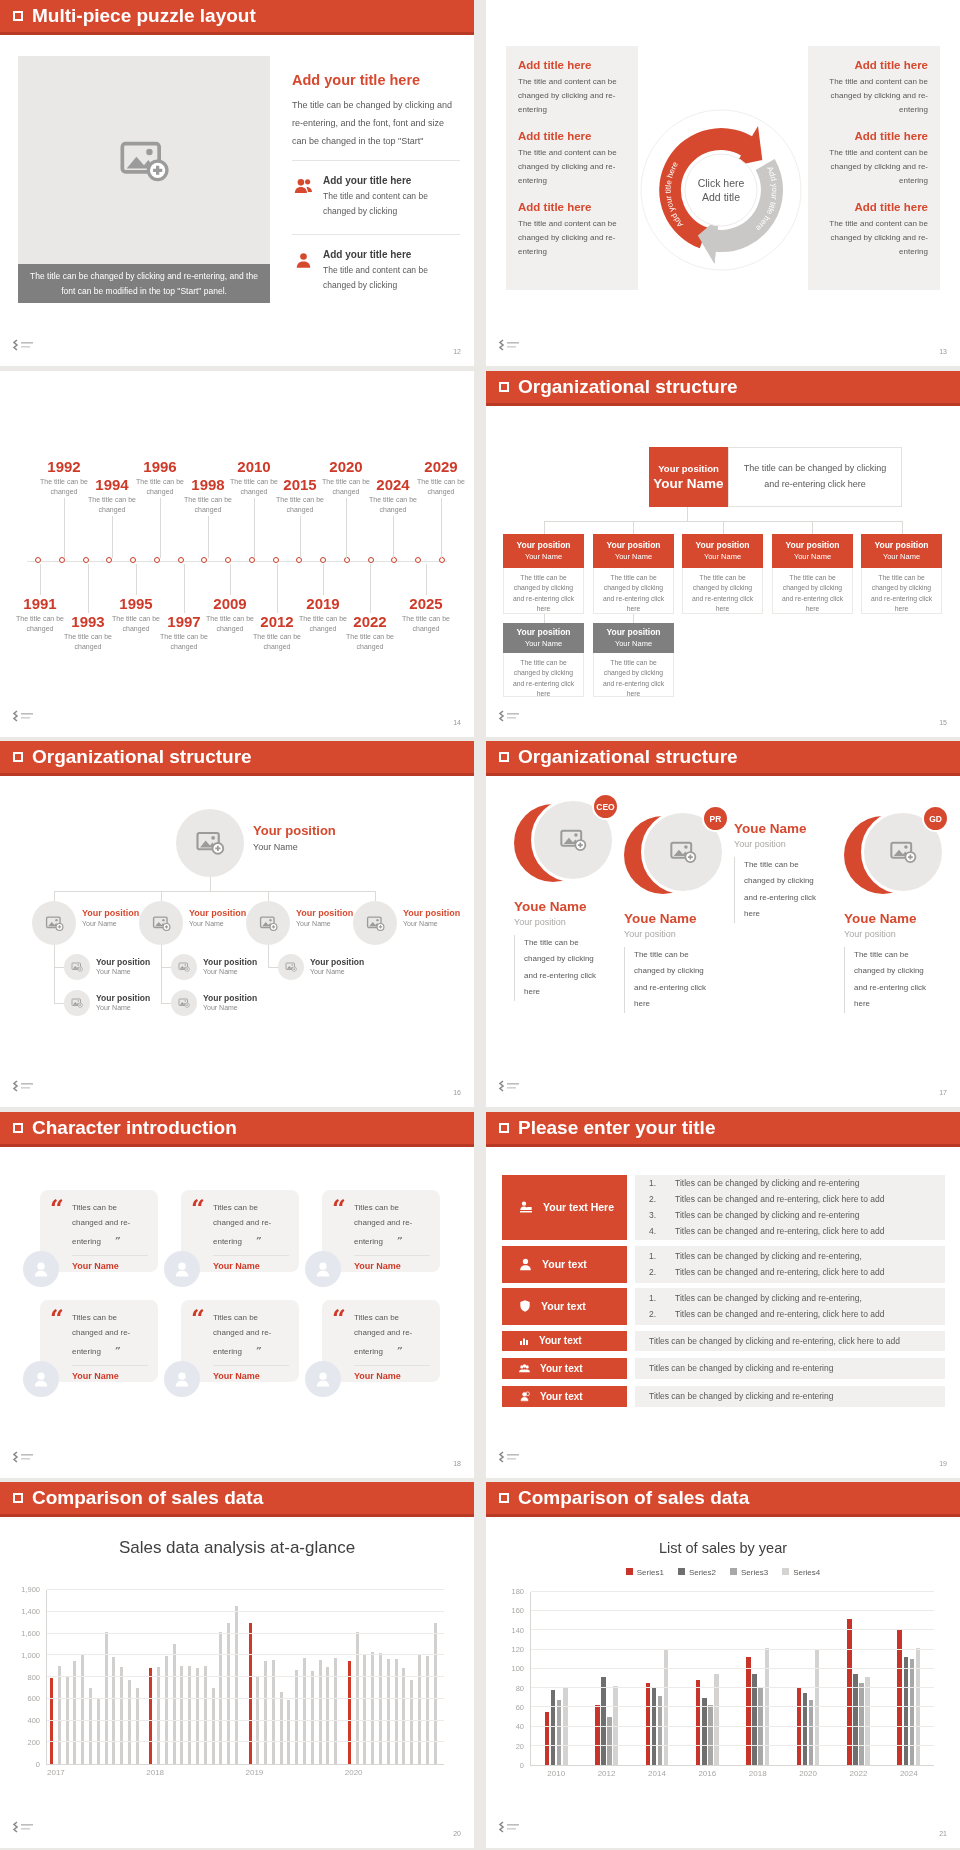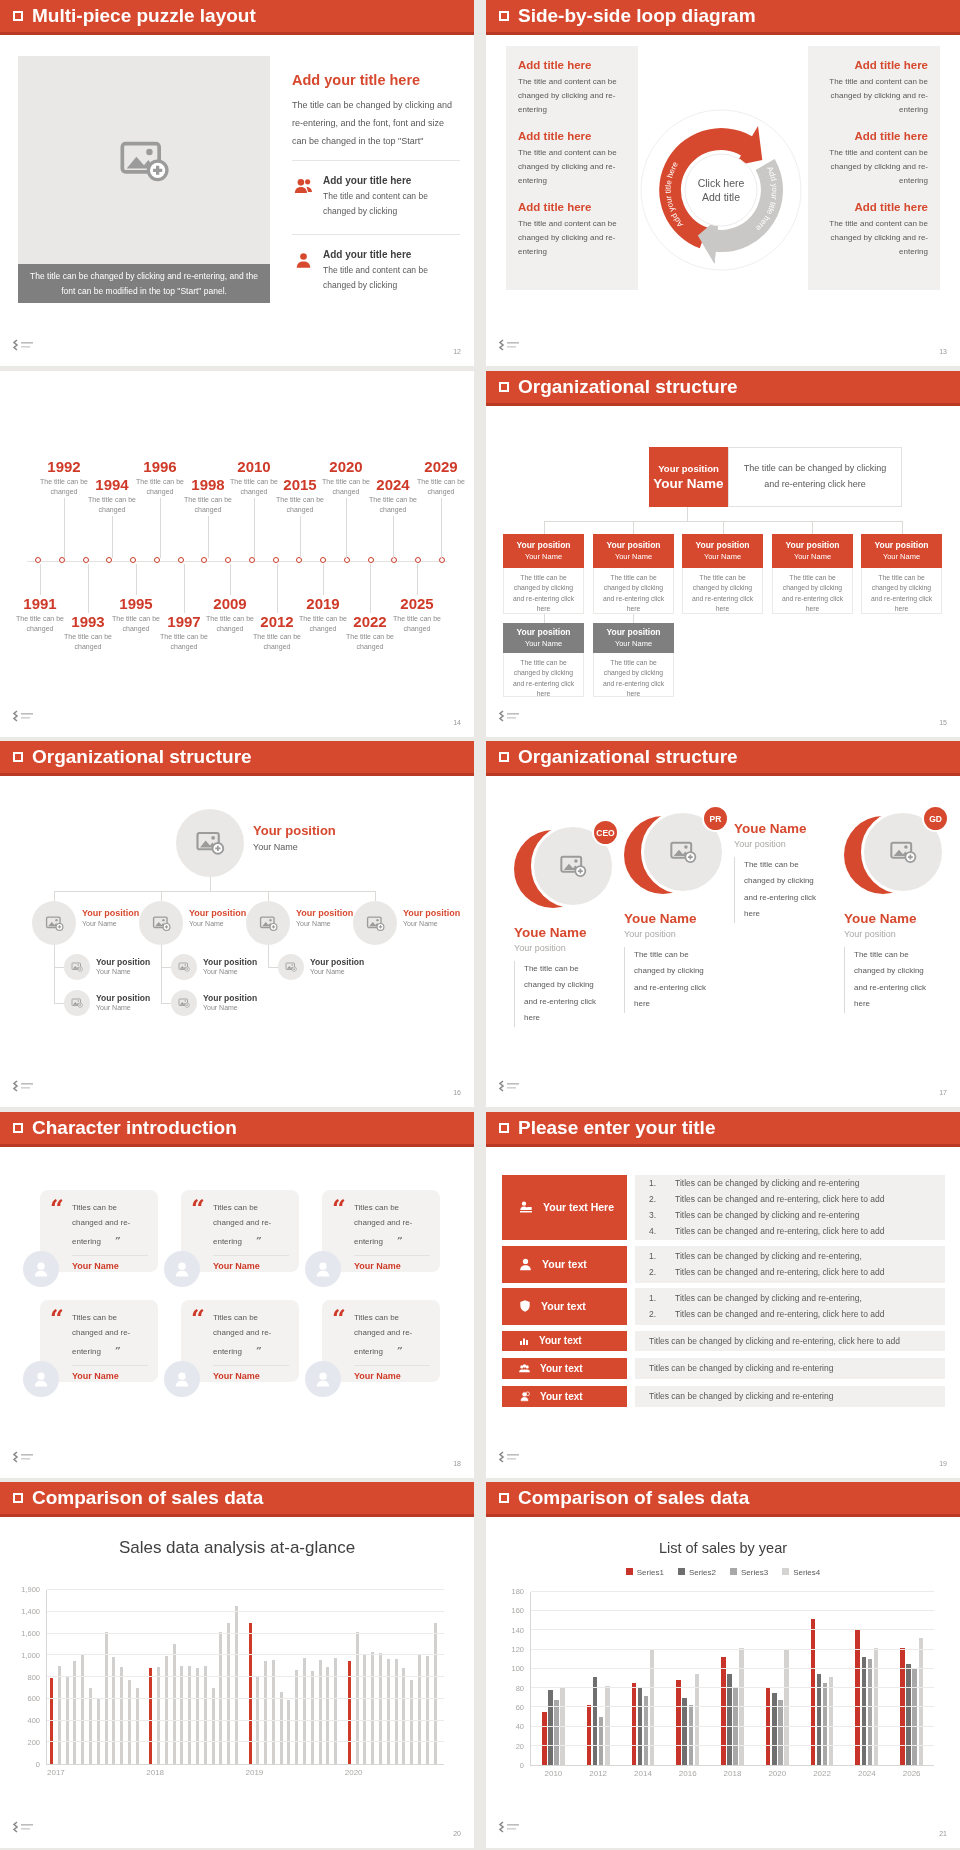--- a/index.html
+++ b/index.html
@@ -200,24 +200,20 @@
     </div>
     <span class="logo"><svg width="30" height="13" viewBox="0 0 30 13">
           <path d="M5 1 L2 3.5 5 6 2 8.5 5 11" stroke="#8a8a8a" fill="none" stroke-width="1.6"></path>
           <rect x="9" y="3" width="12" height="1.6" fill="#bdbdbd"></rect>
           <rect x="9" y="7" width="9" height="1.6" fill="#d2d2d2"></rect>
         </svg></span>
     <span class="pnum">12</span>
   </section>
 
   <section class="slide" id="s2">
-    <div class="hd">
-      <span class="sq"></span>
-      <span>Side-by-side loop diagram</span>
-    </div>
     <div class="p2" style="left:20px">
       <div class="e">
           <h4>Add title here</h4>
           <p>The title and content can be changed by clicking and re-entering</p>
         </div>
       <div class="e">
           <h4>Add title here</h4>
           <p>The title and content can be changed by clicking and re-entering</p>
         </div>
       <div class="e">
@@ -325,21 +321,21 @@
         <div class="cap">The title can be changed</div>
       </div>
     <div class="be hi" style="left:294px">
         <div class="yr">2019</div>
         <div class="cap">The title can be changed</div>
       </div>
     <div class="be lo" style="left:341px">
         <div class="yr">2022</div>
         <div class="cap">The title can be changed</div>
       </div>
-    <div class="be hi" style="left:388px">
+    <div class="be hi" style="left:397px">
         <div class="yr">2025</div>
         <div class="cap">The title can be changed</div>
       </div>
     <span class="logo"><svg width="30" height="13" viewBox="0 0 30 13">
           <path d="M5 1 L2 3.5 5 6 2 8.5 5 11" stroke="#8a8a8a" fill="none" stroke-width="1.6"></path>
           <rect x="9" y="3" width="12" height="1.6" fill="#bdbdbd"></rect>
           <rect x="9" y="7" width="9" height="1.6" fill="#d2d2d2"></rect>
         </svg></span>
     <span class="pnum">14</span>
   </section>
@@ -525,21 +521,21 @@
           <rect x="9" y="7" width="9" height="1.6" fill="#d2d2d2"></rect>
         </svg></span>
     <span class="pnum">16</span>
   </section>
 
   <section class="slide" id="s6">
     <div class="hd">
       <span class="sq"></span>
       <span>Organizational structure</span>
     </div>
-    <div class="pcol" style="left:28px;top:82px">
+    <div class="pcol" style="left:28px;top:56px">
       <div class="pc">
           <span class="redc"></span>
           <span class="grayc">
             <svg width="28" height="28" viewBox="0 0 24 24">
               <use href="#imgico"></use>
             </svg>
           </span>
           <span class="bdg">CEO</span>
         </div>
       <div class="pname">Youe Name</div>
@@ -949,27 +945,20 @@
               <div class="bar" style="height: 51.1111%; background: rgb(212, 211, 209);"></div>
               <div class="xlab">2022</div>
             </div>
             <div class="grp">
               <div class="bar" style="height: 77.7778%; background: rgb(201, 52, 42);"></div>
               <div class="bar" style="height: 62.2222%; background: rgb(111, 111, 111);"></div>
               <div class="bar" style="height: 61.1111%; background: rgb(168, 168, 168);"></div>
               <div class="bar" style="height: 67.7778%; background: rgb(212, 211, 209);"></div>
               <div class="xlab">2024</div>
             </div>
-            <div class="grp">
-              <div class="bar" style="height: 67.7778%; background: rgb(201, 52, 42);"></div>
-              <div class="bar" style="height: 58.3333%; background: rgb(111, 111, 111);"></div>
-              <div class="bar" style="height: 55.5556%; background: rgb(168, 168, 168);"></div>
-              <div class="bar" style="height: 73.3333%; background: rgb(212, 211, 209);"></div>
-              <div class="xlab">2026</div>
-            </div>
           </div>
           <div class="grid" style="bottom: 11.1111%;"></div>
           <div class="grid" style="bottom: 22.2222%;"></div>
           <div class="grid" style="bottom: 33.3333%;"></div>
           <div class="grid" style="bottom: 44.4444%;"></div>
           <div class="grid" style="bottom: 55.5556%;"></div>
           <div class="grid" style="bottom: 66.6667%;"></div>
           <div class="grid" style="bottom: 77.7778%;"></div>
           <div class="grid" style="bottom: 88.8889%;"></div>
           <div class="grid" style="bottom: 100%;"></div>

